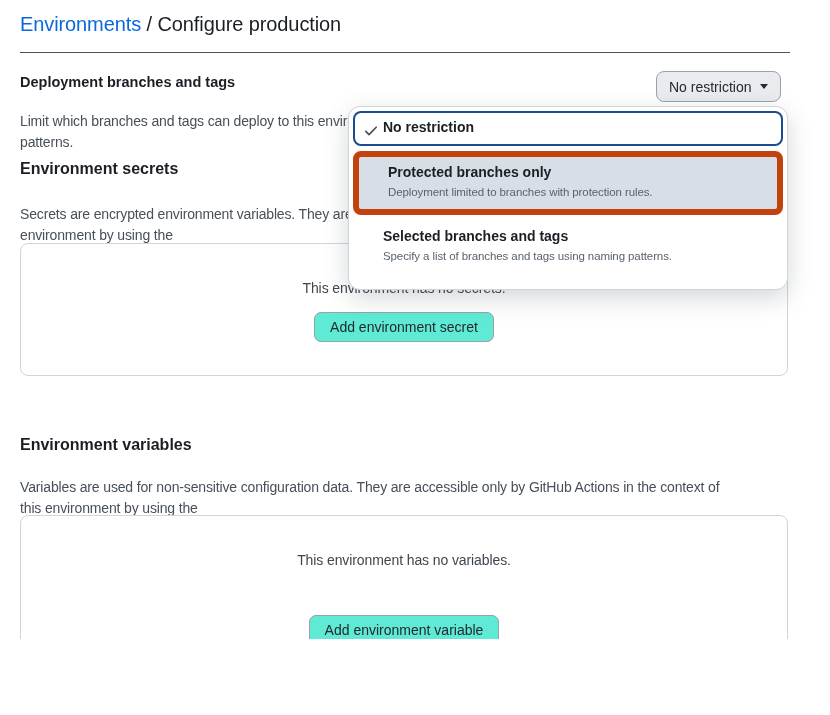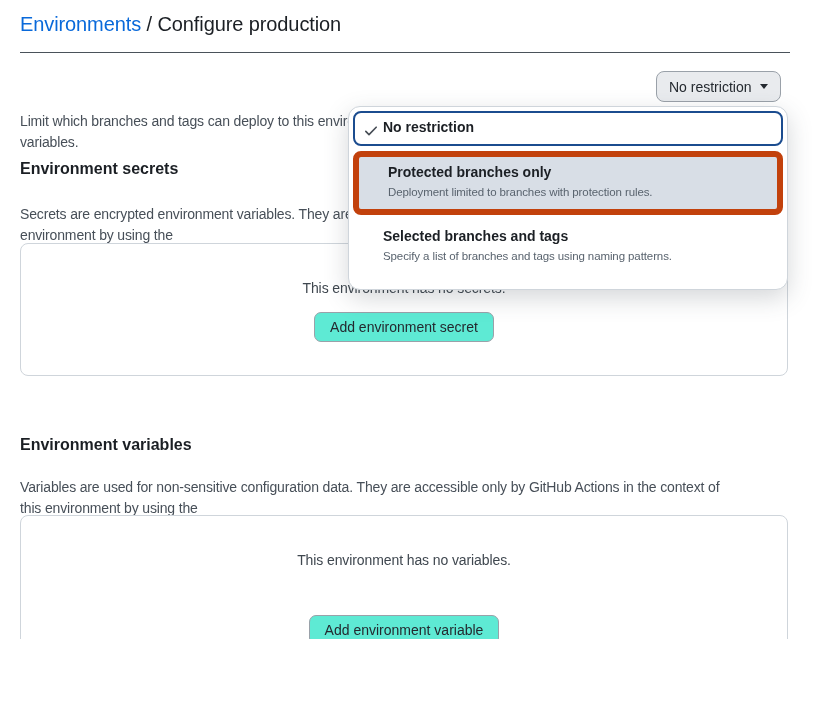--- a/index.html
+++ b/index.html
@@ -55,23 +55,24 @@
     font-family:inherit; font-size:14px; color:#24292f; cursor:pointer; white-space:nowrap; }
 </style>
 </head>
 <body>
 
 <div class="page">
 
   <h1 class="page-title"><a href="#" class="crumb-link">Environments</a><span> / </span><span>Configure production</span></h1>
   <div class="header-rule"></div>
 
+  <h3 class="section-h-sm">Deployment branches and tags</h3>
   <p class="para deploy-para">
       <span>Limit which branches and tags can deploy to this environment based on rules or naming</span>
-      <span>variables.</span>
+      <span>patterns.</span>
     </p>
 
   <button class="select-button">
     <span>No restriction</span>
     <span class="caret"></span>
   </button>
 
   <div class="popover">
 
     <div class="menu-item selected">

